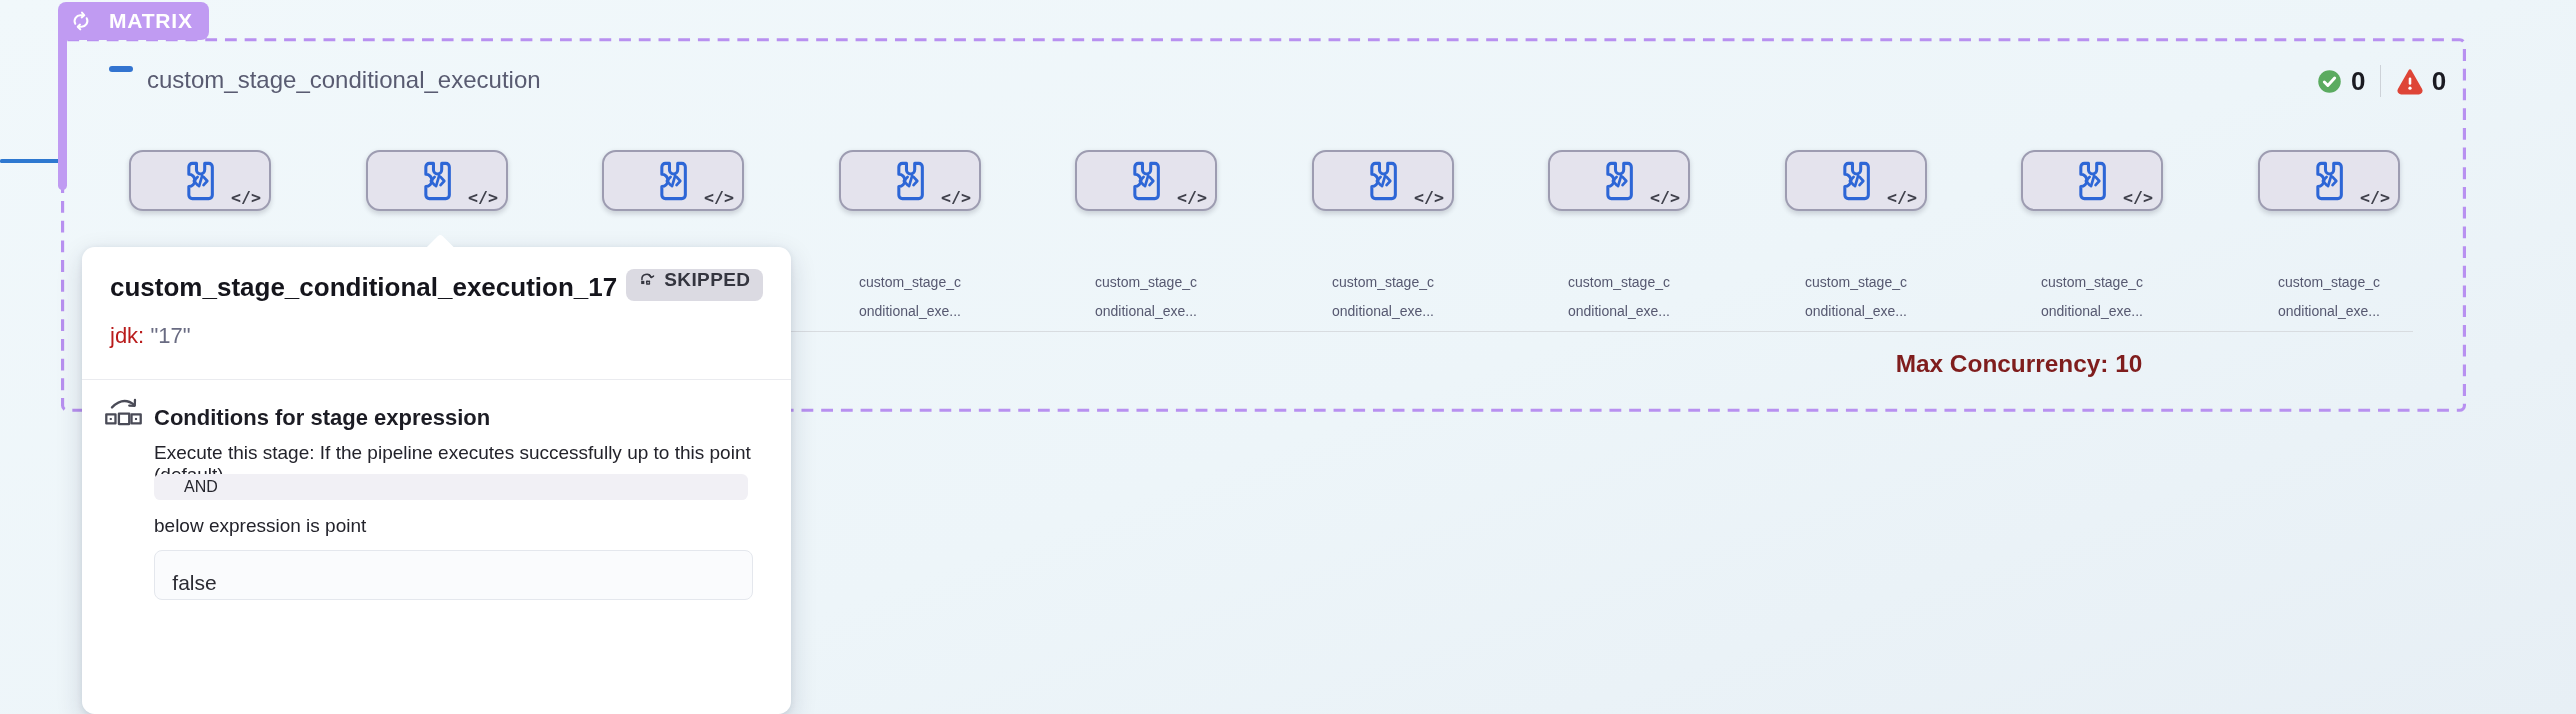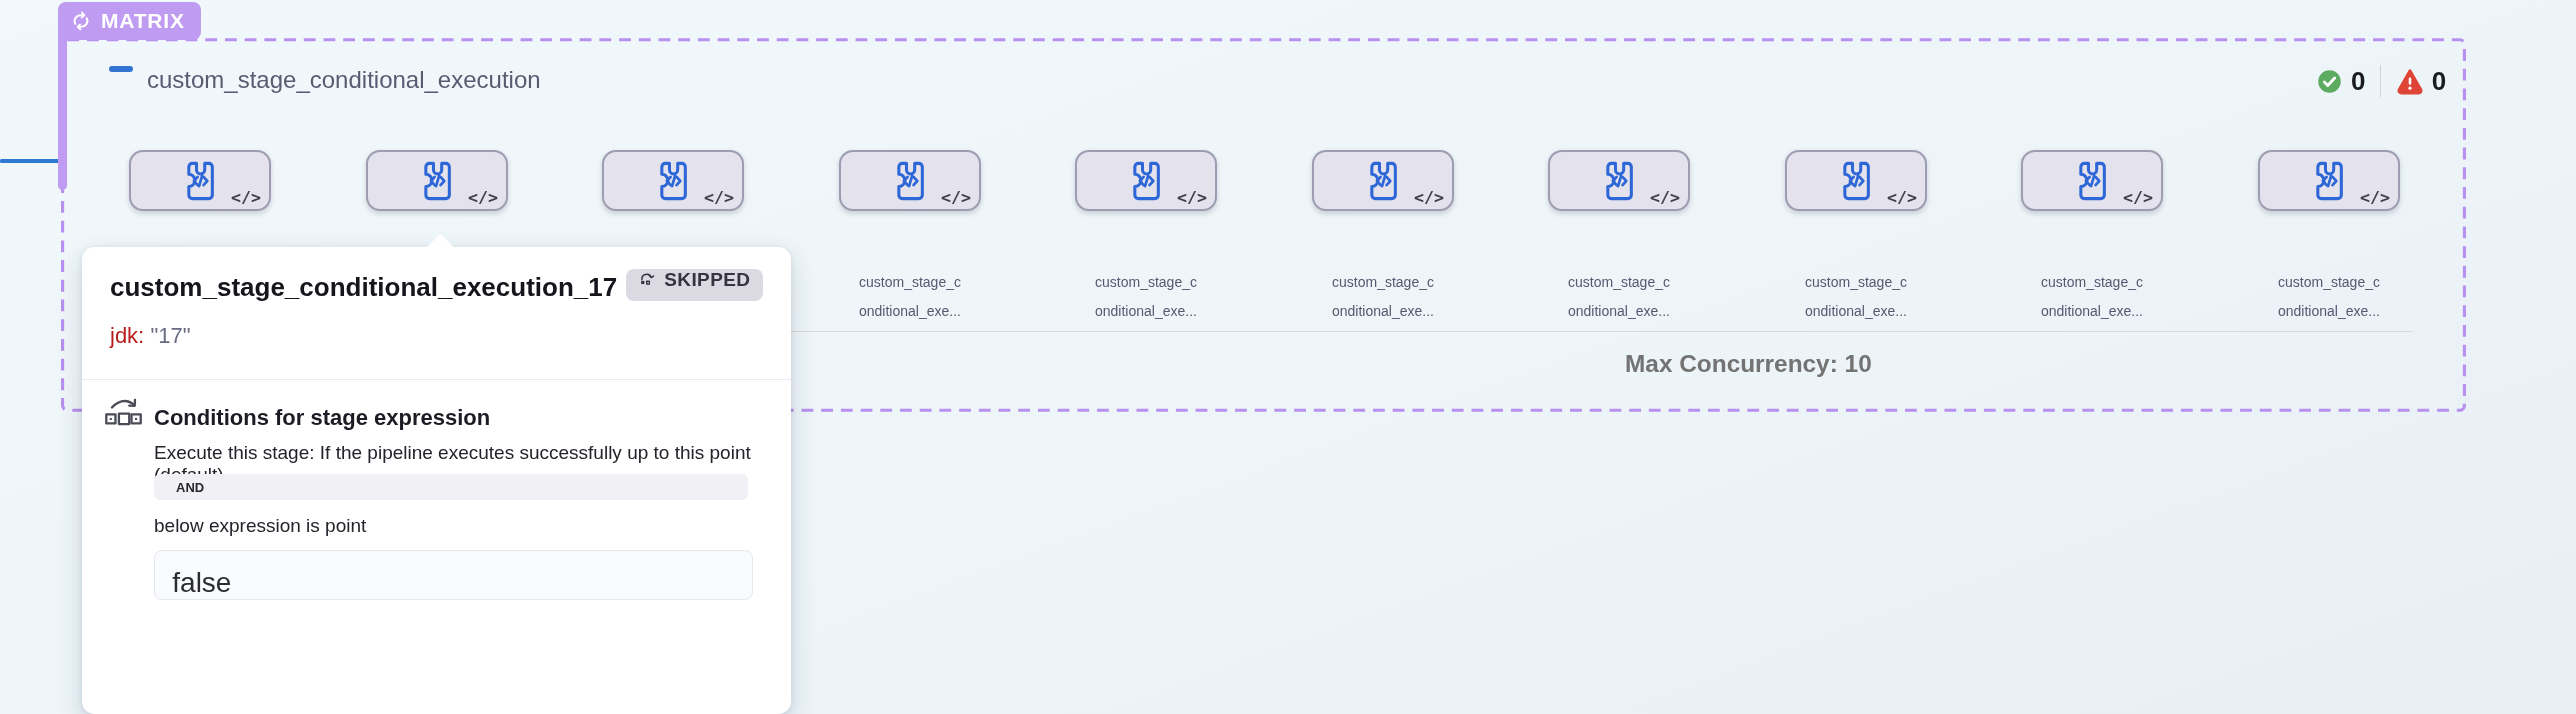--- a/index.html
+++ b/index.html
@@ -11,21 +11,21 @@
   }
   .abs { position:absolute; }
 
   
   .connector { left:0; top:159px; width:61px; height:4px; background:#2e78d0; border-radius:1.6px; }
 
   
   .matrix-badge {
     left:58px; top:1.6px; height:38px; padding:0 16px 0 11px;
     background:#c09bf2; border-radius:8px;
-    display:flex; align-items:center; gap:8px; z-index:4;
+    display:flex; align-items:center; gap:16px; z-index:4;
   }
   .matrix-badge span { color:#ffffff; font-size:21px; font-weight:600; letter-spacing:0.8px; }
   .matrix-strip { left:58px; top:32px; width:8.7px; height:158px; background:#c09bf2; border-radius:0 0 4.7px 4.7px; z-index:3; }
 
   
   .dash-svg { left:61px; top:38px; z-index:0; }
 
   
   .group-header { left:109px; top:66px; display:flex; align-items:flex-start; gap:14px; z-index:2; }
   .collapse-minus { width:24px; height:5.5px; background:#3374d0; border-radius:3.2px; }
@@ -48,21 +48,21 @@
     position:absolute; right:8px; bottom:1.6px;
     font-family:"DejaVu Sans Mono", monospace; font-size:16.6px; font-weight:700; color:#3f404b;
   }
   .node-label {
     position:absolute; left:-47px; top:118px; width:236px;
     text-align:center; font-size:14px; line-height:29px; color:#565870;
   }
 
   
   .conc-divider { left:82px; top:331px; width:2331px; height:0; border-top:1.6px solid #d8dce0; z-index:1; }
-  .max-conc { left:1625px; top:350px; width:788px; text-align:left; font-size:24.4px; font-weight:700; color:#737373; z-index:1; }
+  .max-conc { left:1625px; top:350px; width:788px; text-align:center; font-size:24.4px; font-weight:700; color:#7f1d1d; z-index:1; }
 
   
   .popover {
     left:82px; top:247px; width:709px; height:467px;
     background:#ffffff; border-radius:12.6px; z-index:10;
     box-shadow:0 9.5px 27px rgba(25,30,60,0.16), 0 1.6px 6.3px rgba(25,30,60,0.08);
   }
   .popover-arrow {
     position:absolute; left:348px; top:-9.5px; width:20.5px; height:20.5px;
     background:#ffffff; transform:rotate(45deg); border-radius:3.2px;
@@ -79,28 +79,28 @@
   .jdk-line .v { color:#696b82; }
   .pop-divider { position:absolute; left:0; right:0; top:132px; border-top:1.6px solid #eaebef; }
   .cond-icon { position:absolute; left:22px; top:150px; }
   .cond-heading { position:absolute; left:72px; top:158px; font-size:22px; font-weight:700; color:#1c1c24; }
   .cond-desc { position:absolute; left:72px; top:195px; font-size:19px; color:#23232b; }
   .and-bar {
     position:absolute; left:72px; top:227px; width:594px; height:26px;
     background:#f1f0f5; border-radius:6.3px;
     display:flex; align-items:center; padding-left:22px;
   }
-  .and-bar span { font-size:13px; font-weight:700; color:#26262e; }
+  .and-bar span { font-size:16px; font-weight:400; color:#26262e;margin-left:8px; }
   .cond-note { position:absolute; left:72px; top:268px; font-size:19px; color:#23232b; }
   .expr-box {
     position:absolute; left:72px; top:303px; width:599px; height:50px;
     background:#fafbfd; border:1.6px solid #e4e7ed; border-radius:8px;
     display:flex; align-items:center; padding-left:17.3px;
   }
-  .expr-box span { font-size:28px; color:#2b2b33;margin-top:16px; }
+  .expr-box span { font-size:21px; color:#2b2b33;margin-top:16px; }
 </style>
 </head>
 <body>
 
 <div class="abs connector"></div>
 
 <svg class="abs dash-svg" width="2405" height="374" viewBox="0 0 3051 474">
   <rect x="2" y="2" width="3047" height="470" rx="6" fill="none" stroke="#b890f0" stroke-width="4" stroke-dasharray="15 10"></rect>
 </svg>
 

